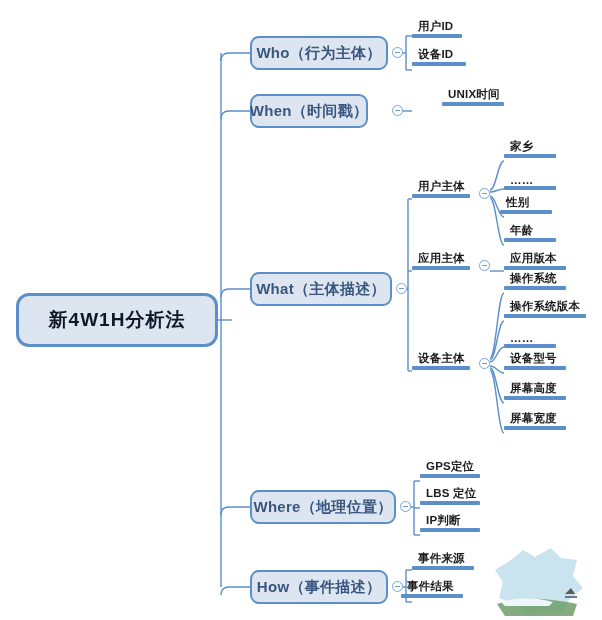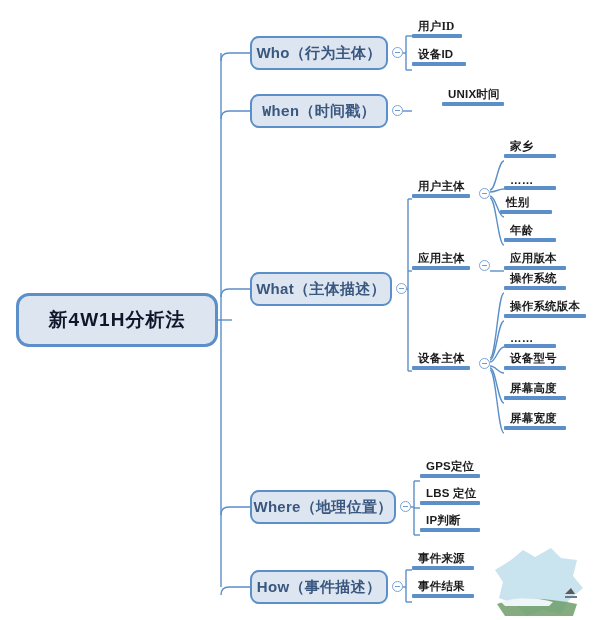--- a/index.html
+++ b/index.html
@@ -177,30 +177,30 @@
 
 <div class="node-box node-root" style="left:16px; top:293px; width:202px; height:54px;">
   <span>新4W1H分析法</span>
 </div>
 
 <div class="node-box node-main" style="left:250px; top:36px; width:138px; height:34px;">
   <span>Who（行为主体）</span>
 </div>
 <div class="toggle-icon" style="left:392px; top:47px;"></div>
 
-<div class="leaf-node" style="left:412px; top:20px; width:50px; height:18px;font-family:Liberation Serif, serif;">
+<div class="leaf-node" style="left:412px; top:20px; width:50px; height:18px;">
   <span class="leaf-label">用户ID</span>
   <span class="leaf-bar" style="width:50px;"></span>
 </div>
 <div class="leaf-node" style="left:412px; top:48px; width:54px; height:18px;">
   <span class="leaf-label">设备ID</span>
   <span class="leaf-bar" style="width:54px;"></span>
 </div>
 
-<div class="node-box node-main" style="left:250px; top:94px; width:138px; height:34px;font-family:Liberation Mono, monospace;">
+<div class="node-box node-main" style="left:250px; top:94px; width:118px; height:34px;">
   <span>When（时间戳）</span>
 </div>
 <div class="toggle-icon" style="left:392px; top:105px;"></div>
 
 <div class="leaf-node" style="left:412px; top:88px; width:62px; height:18px;margin-left:30px;">
   <span class="leaf-label">UNIX时间</span>
   <span class="leaf-bar" style="width:62px;"></span>
 </div>
 
 <div class="node-box node-main" style="left:250px; top:272px; width:142px; height:34px;">
@@ -293,16 +293,16 @@
 
 <div class="node-box node-main" style="left:250px; top:570px; width:138px; height:34px;">
   <span>How（事件描述）</span>
 </div>
 <div class="toggle-icon" style="left:392px; top:581px;"></div>
 
 <div class="leaf-node" style="left:412px; top:552px; width:62px; height:18px;">
   <span class="leaf-label">事件来源</span>
   <span class="leaf-bar" style="width:62px;"></span>
 </div>
-<div class="leaf-node" style="left:412px; top:580px; width:62px; height:18px;">
+<div class="leaf-node" style="left:401px; top:580px; width:62px; height:18px;">
   <span class="leaf-label">事件结果</span>
   <span class="leaf-bar" style="width:62px;"></span>
 </div>
 
 </body></html>

